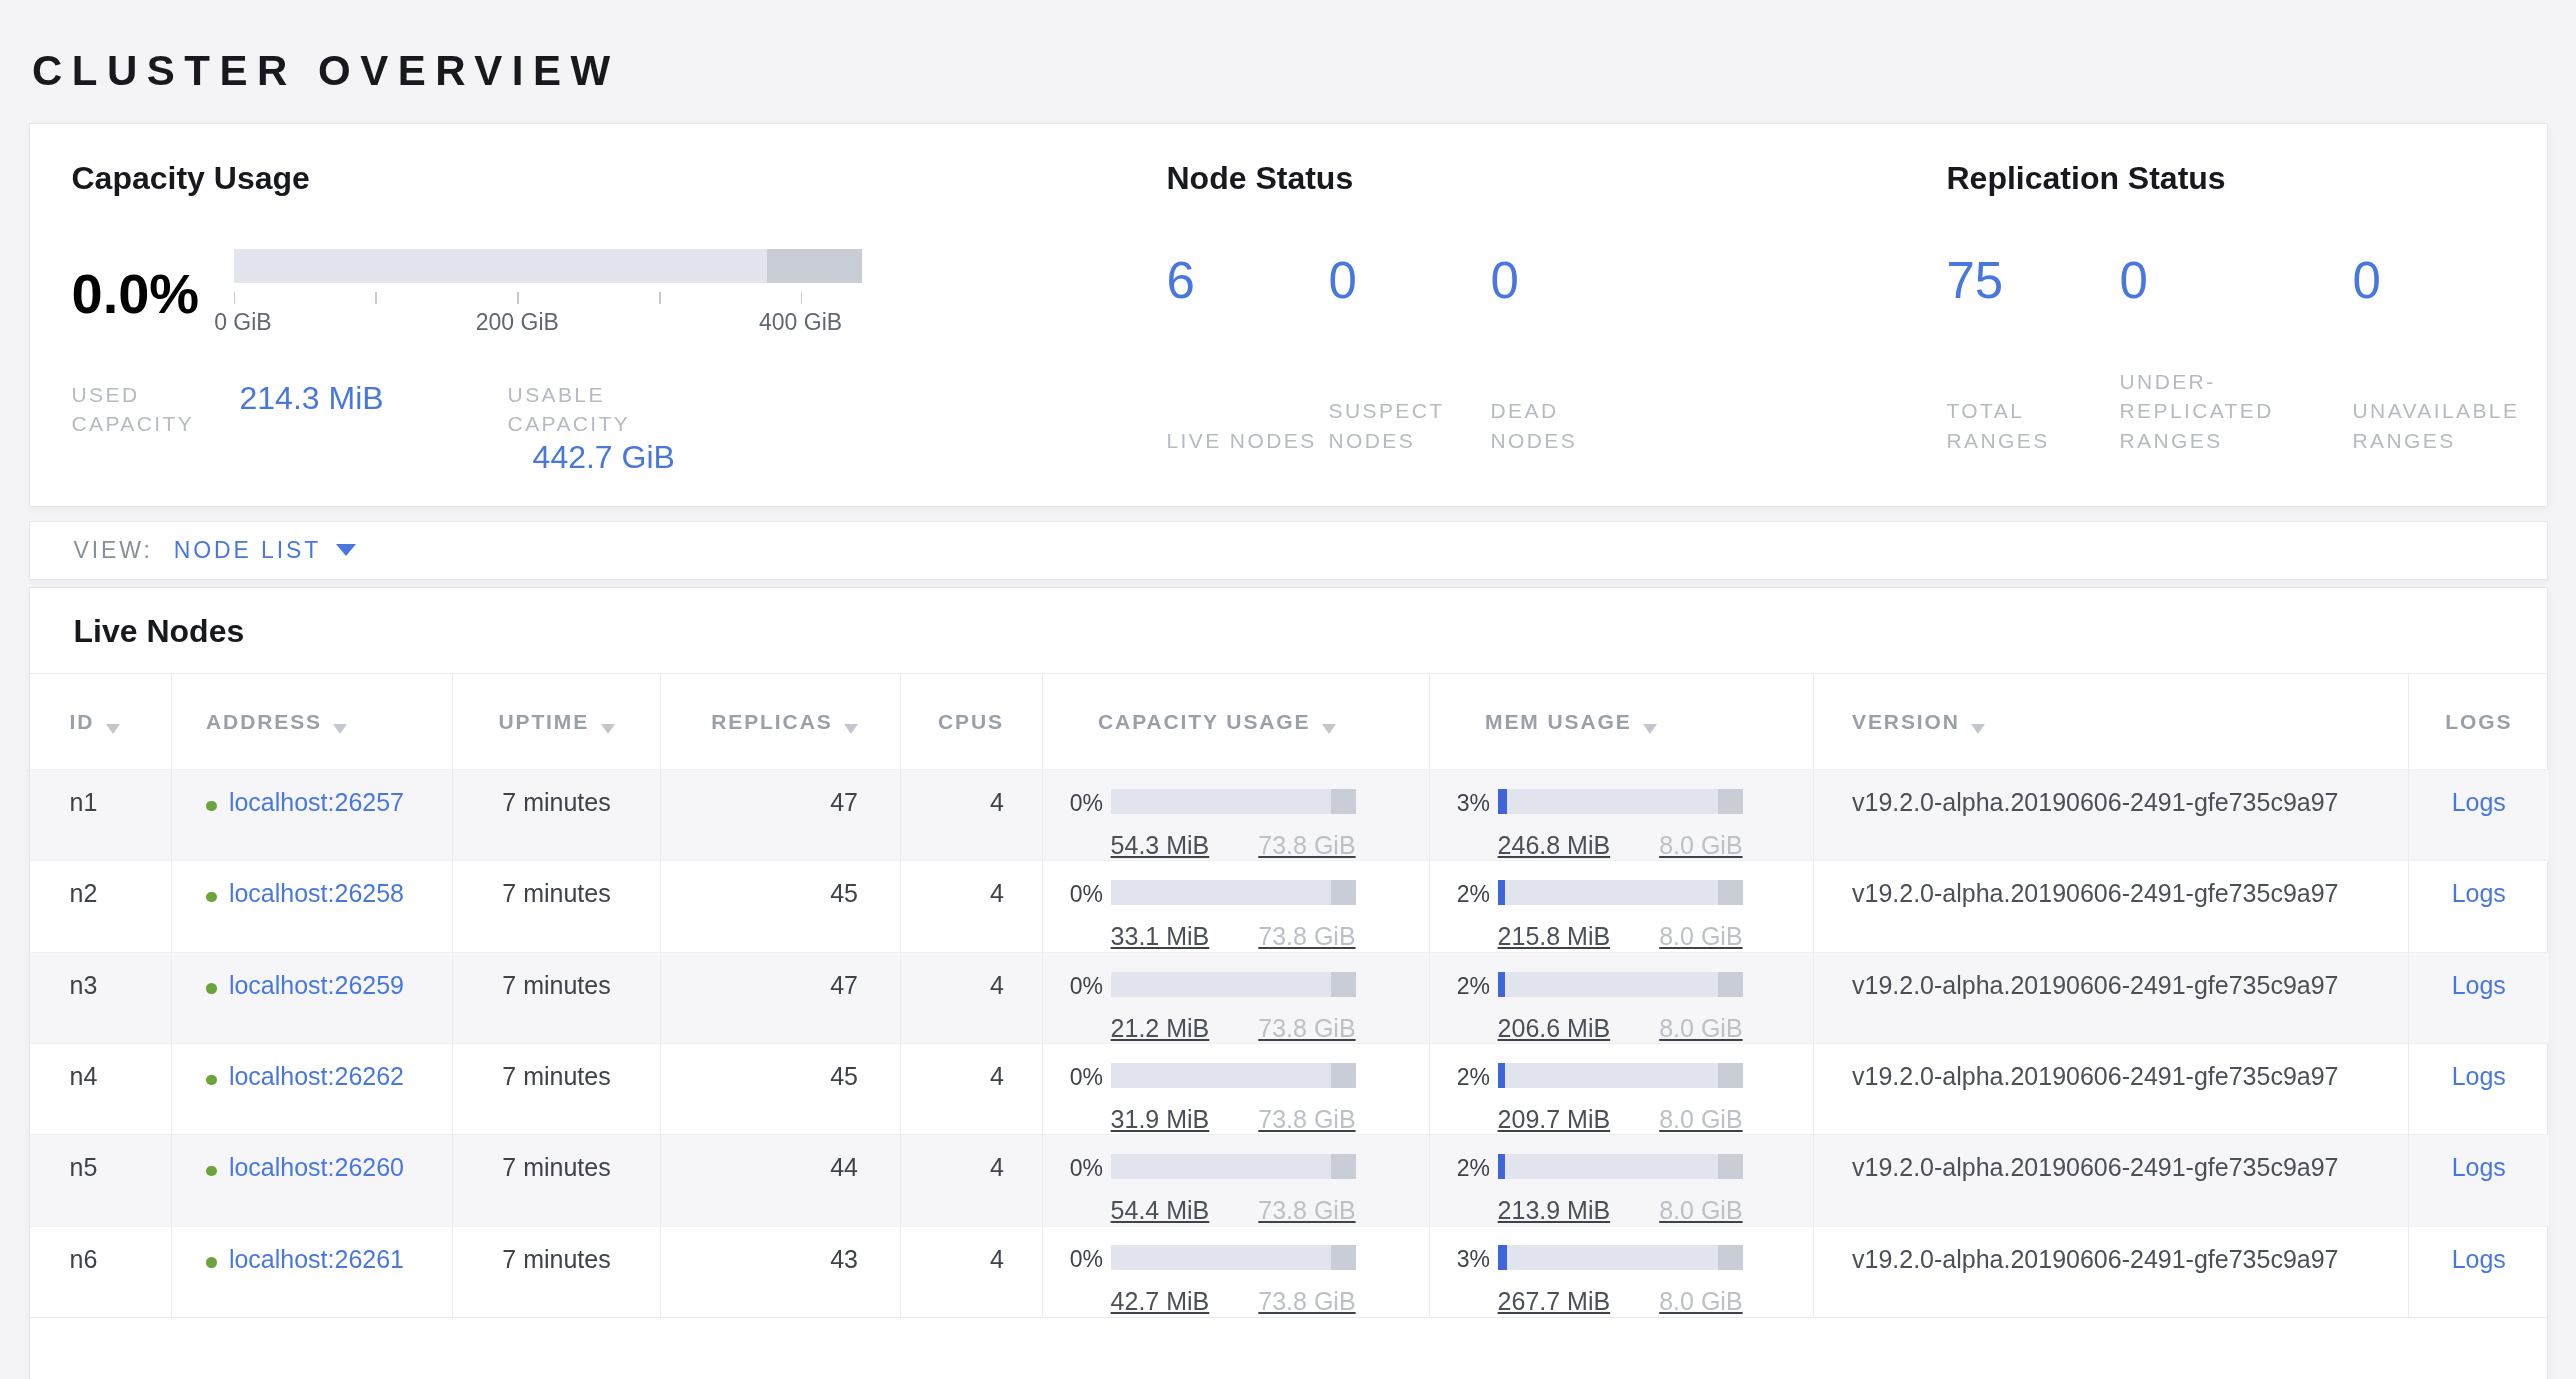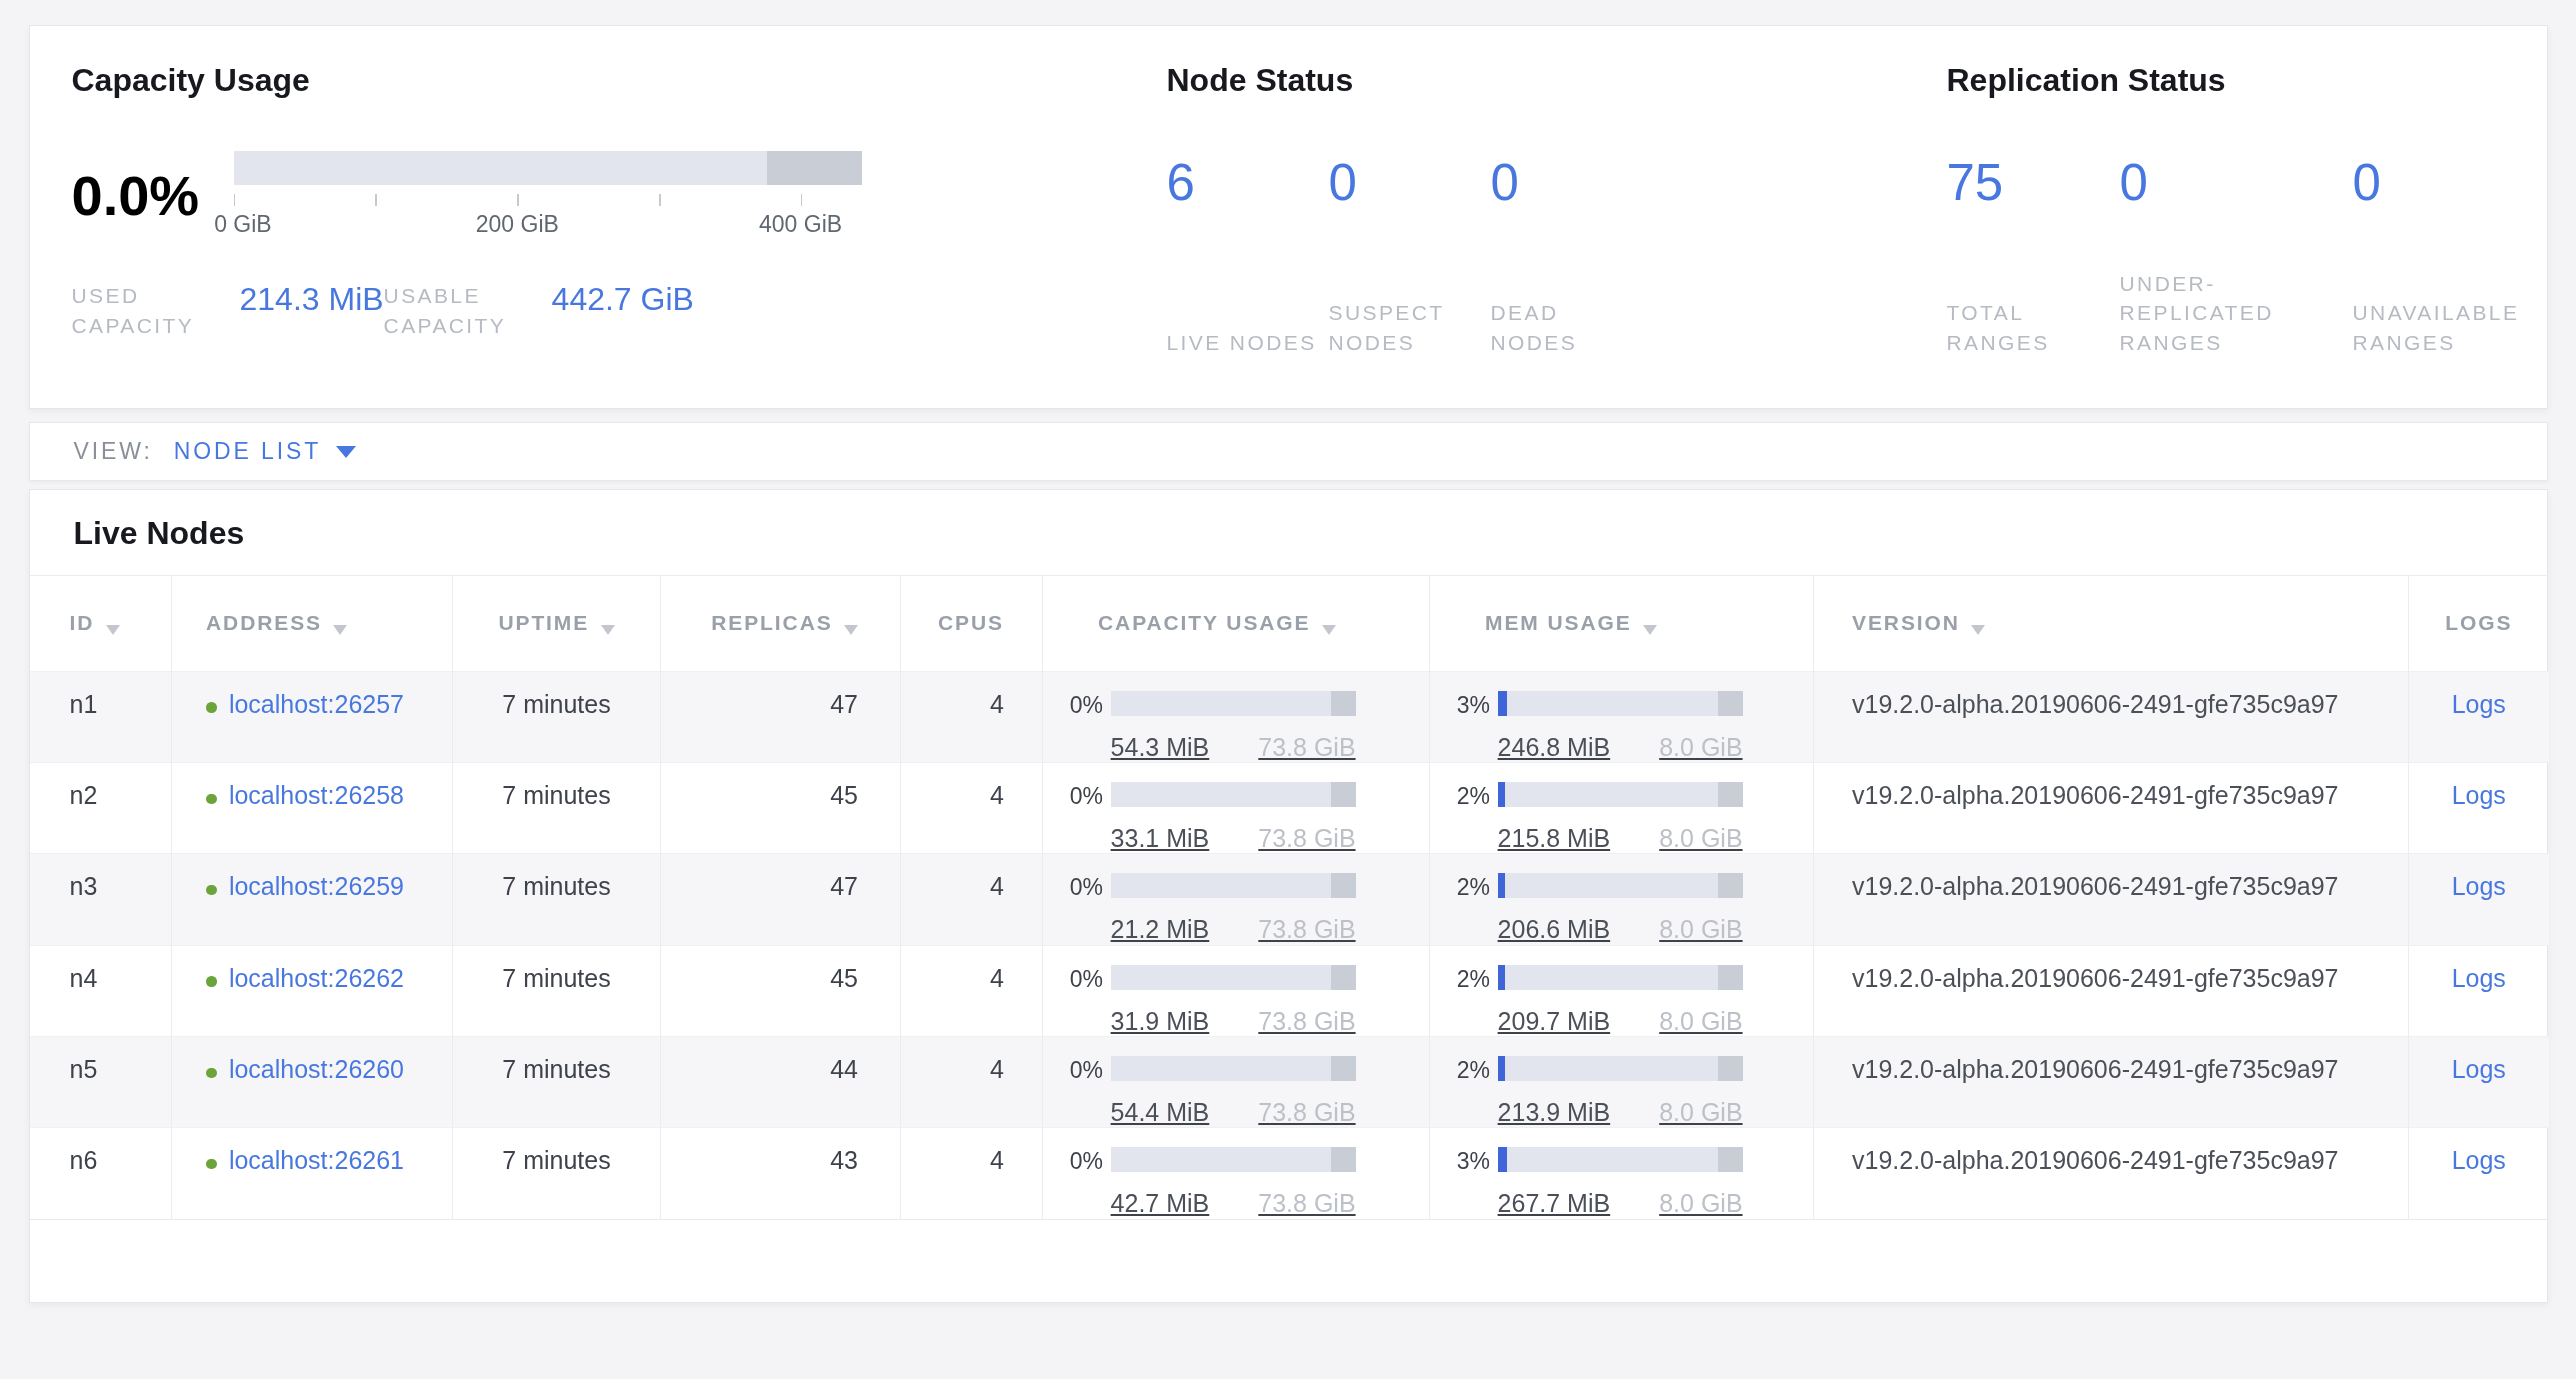--- a/index.html
+++ b/index.html
@@ -21,21 +21,21 @@
   .cap-chart{width:628px;}
   .big-bar{height:34px;background:#e3e5ee;position:relative;overflow:hidden;}
   .big-bar-dark{position:absolute;right:0;top:0;height:100%;width:15%;background:#c9cdd6;}
   .axis{position:relative;height:14.3px;margin-top:6.7px;}
   .tick{position:absolute;top:1.9px;width:1.9px;height:12.4px;background:#c6c9cf;}
   .axis-labels{position:relative;height:28.5px;margin-top:4.8px;}
   .axis-label{position:absolute;transform:translateX(-50%);font-size:23px;color:#606771;white-space:nowrap;}
 
   .cap-stats{display:flex;margin-top:42px;}
   .stat{display:flex;align-items:flex-start;}
-  .stat + .stat{}
+  .stat + .stat{margin-left:124px;flex-direction:column;}
   .stat-label{width:143px;flex:none;font-size:21px;letter-spacing:2.4px;color:#b6bac2;line-height:29.5px;}
   .stat-value{font-size:32px;color:#4878df;margin-left:25px;line-height:36px;white-space:nowrap;}
 
   .metric-cols{display:flex;margin-top:53px;height:204px;}
   .metric{display:flex;flex-direction:column;justify-content:space-between;}
   .cols-node .metric:nth-child(1),.cols-node .metric:nth-child(2){width:162px;}
   .cols-node .metric:nth-child(3){width:171px;}
   .cols-repl .metric:nth-child(1){width:173px;}
   .cols-repl .metric:nth-child(2){width:233px;}
   .cols-repl .metric:nth-child(3){width:219px;}
@@ -82,20 +82,21 @@
   .u-dark{position:absolute;right:0;top:0;height:100%;width:10%;background:#c9cdd6;}
   .u-vals{display:flex;justify-content:space-between;margin-top:17px;font-size:25px;line-height:28.5px;text-decoration:underline;}
   .u-used{color:#4b4f57;}
   .u-total{color:#bcc0c7;}
 </style>
 </head>
 <body>
 
 <div class="page">
 
+  <h1 class="page-title">CLUSTER OVERVIEW</h1>
 
   <div class="card summary-card">
 
     <div class="sec-cap">
       <h2 class="sec-h">Capacity Usage</h2>
       <div class="cap-row">
         <div class="cap-pct">0.0%</div>
         <div class="cap-chart">
           <div class="big-bar">
             <div class="big-bar-dark"></div>

